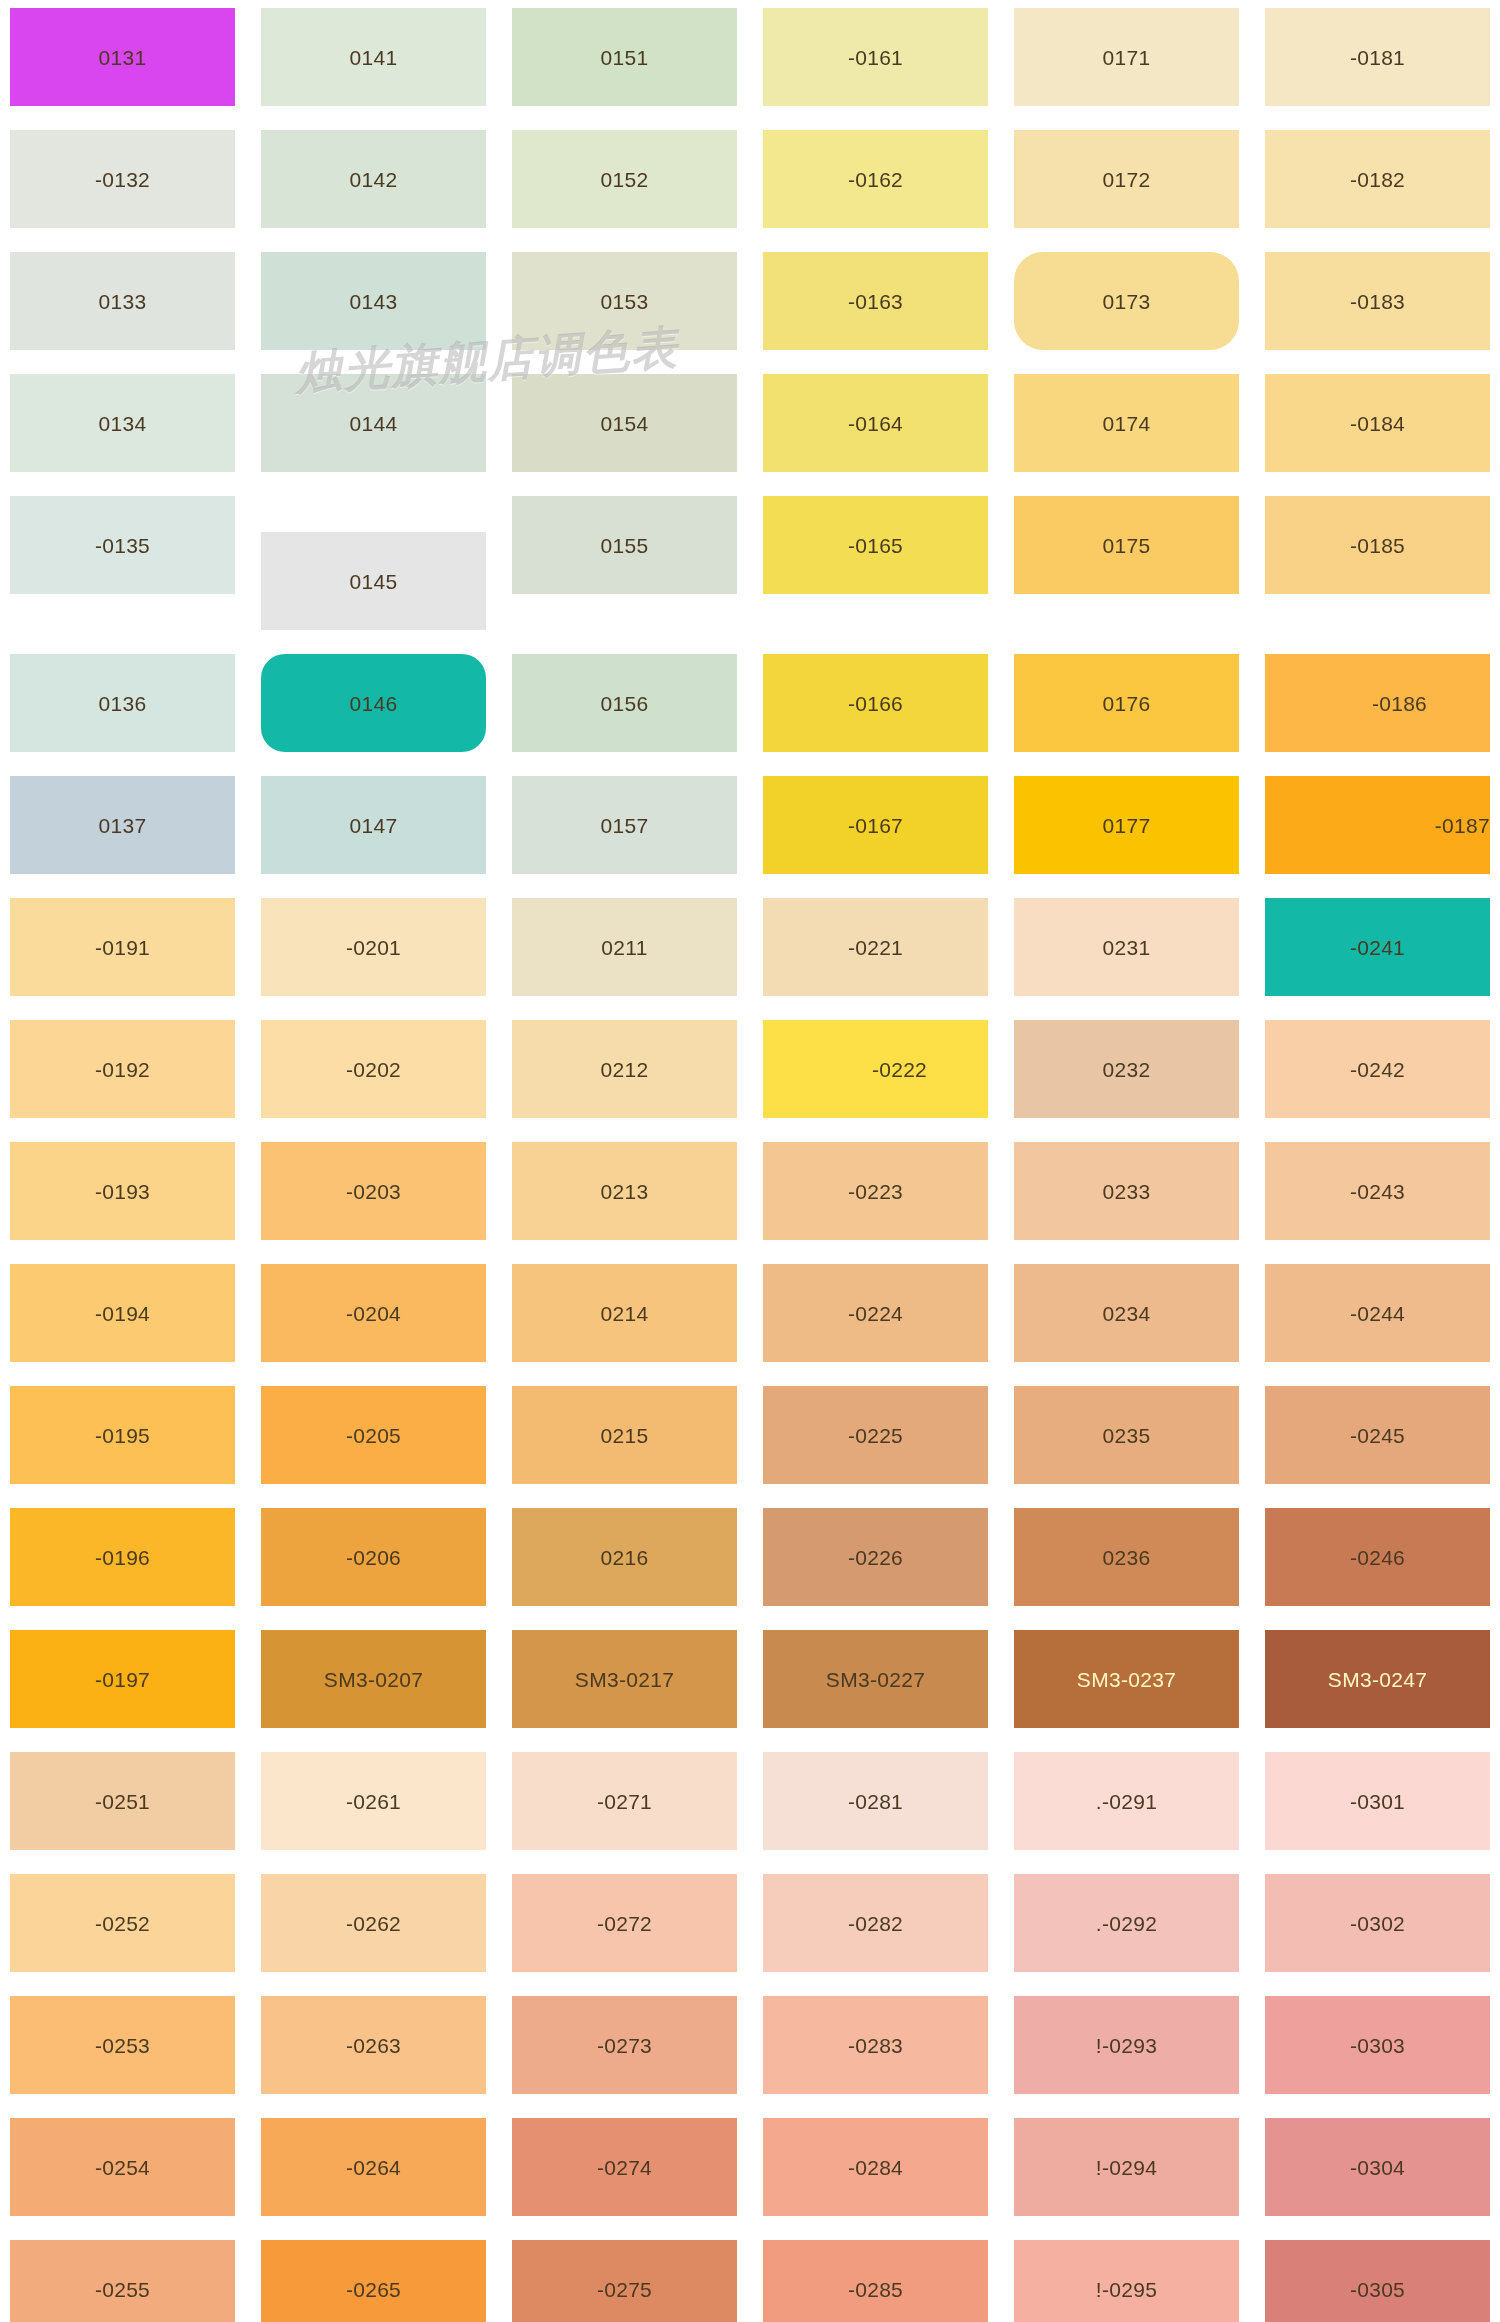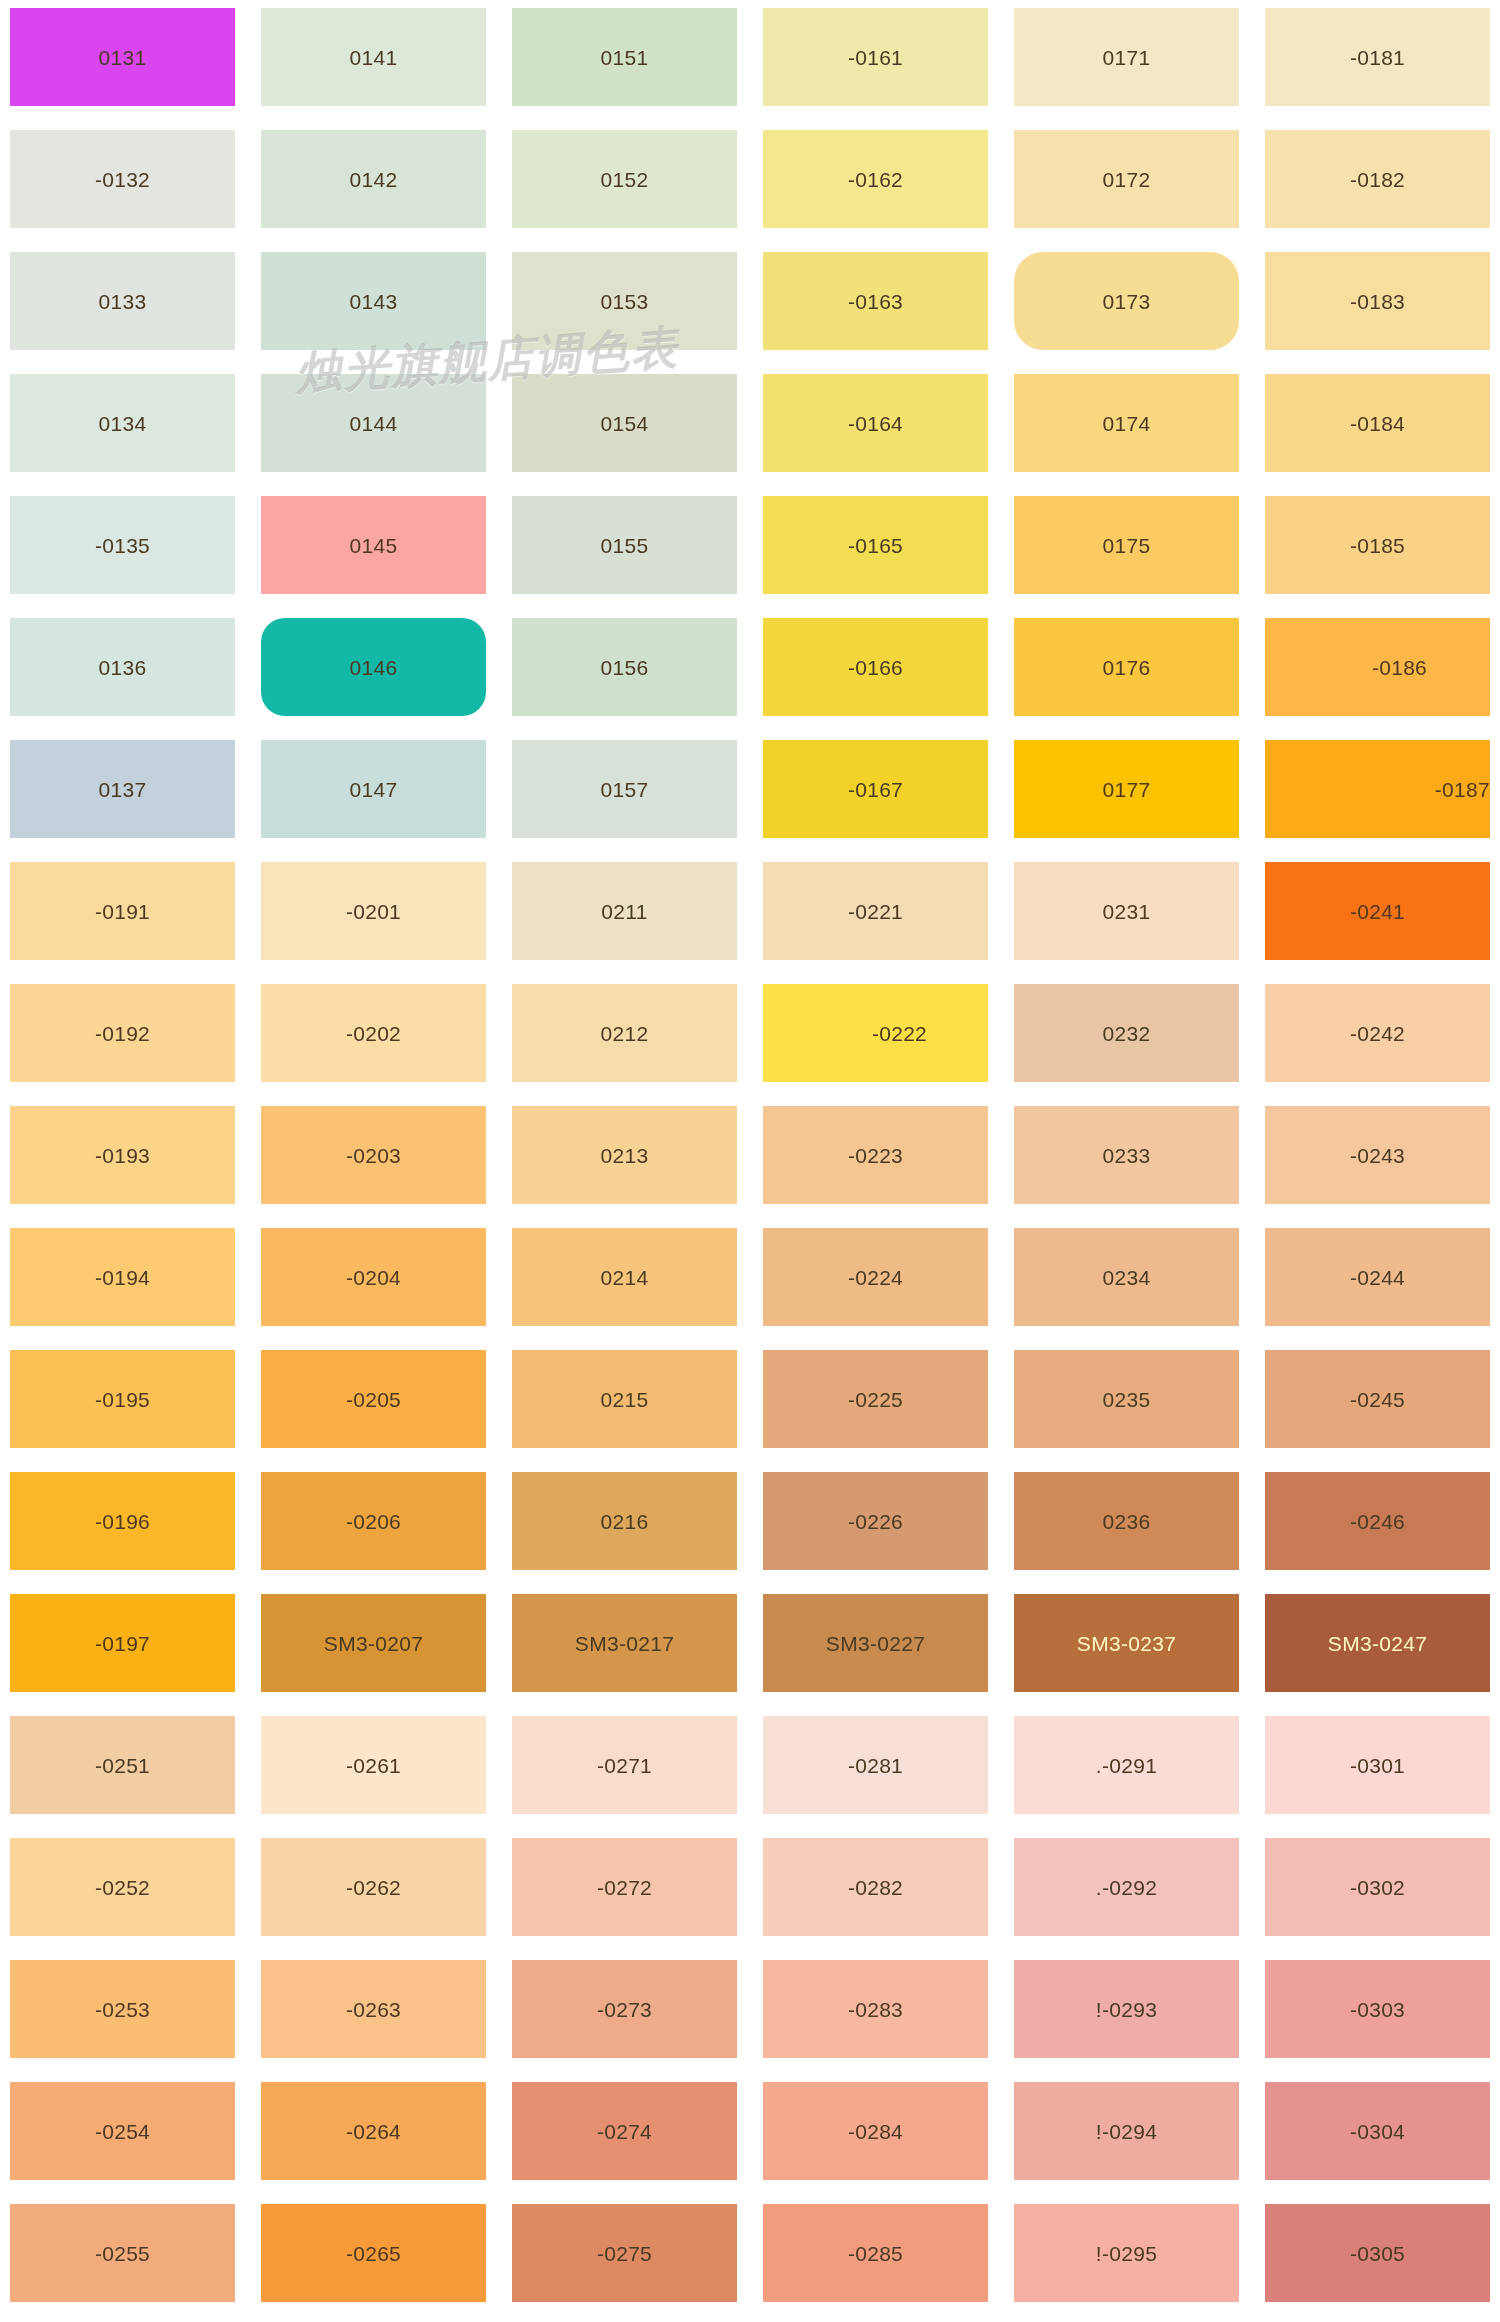--- a/index.html
+++ b/index.html
@@ -131,21 +131,21 @@
       </div>
       <div class="swatch" style="background-color: rgb(249, 215, 127);">
         <span class="swatch-label dark-text">0174</span>
       </div>
       <div class="swatch" style="background-color: rgb(249, 216, 139);">
         <span class="swatch-label dark-text">-0184</span>
       </div>
       <div class="swatch" style="background-color: rgb(219, 231, 226);">
         <span class="swatch-label dark-text">-0135</span>
       </div>
-      <div class="swatch" style="background-color: #fca5a5;">
+      <div class="swatch" style="background-color: #e5e5e5; margin-top: 36px;">
         <span class="swatch-label dark-text">0145</span>
       </div>
       <div class="swatch" style="background-color: rgb(215, 224, 210);">
         <span class="swatch-label dark-text">0155</span>
       </div>
       <div class="swatch" style="background-color: rgb(243, 221, 82);">
         <span class="swatch-label dark-text">-0165</span>
       </div>
       <div class="swatch" style="background-color: rgb(250, 203, 99);">
         <span class="swatch-label dark-text">0175</span>
@@ -197,21 +197,21 @@
       </div>
       <div class="swatch" style="background-color: rgb(235, 226, 198);">
         <span class="swatch-label dark-text">0211</span>
       </div>
       <div class="swatch" style="background-color: rgb(243, 220, 180);">
         <span class="swatch-label dark-text">-0221</span>
       </div>
       <div class="swatch" style="background-color: rgb(248, 221, 194);">
         <span class="swatch-label dark-text">0231</span>
       </div>
-      <div class="swatch" style="background-color: #f97316;">
+      <div class="swatch" style="background-color: #14b8a6;">
         <span class="swatch-label dark-text">-0241</span>
       </div>
       <div class="swatch" style="background-color: rgb(252, 214, 148);">
         <span class="swatch-label dark-text">-0192</span>
       </div>
       <div class="swatch" style="background-color: rgb(251, 221, 165);">
         <span class="swatch-label dark-text">-0202</span>
       </div>
       <div class="swatch" style="background-color: rgb(246, 220, 171);">
         <span class="swatch-label dark-text">0212</span>

